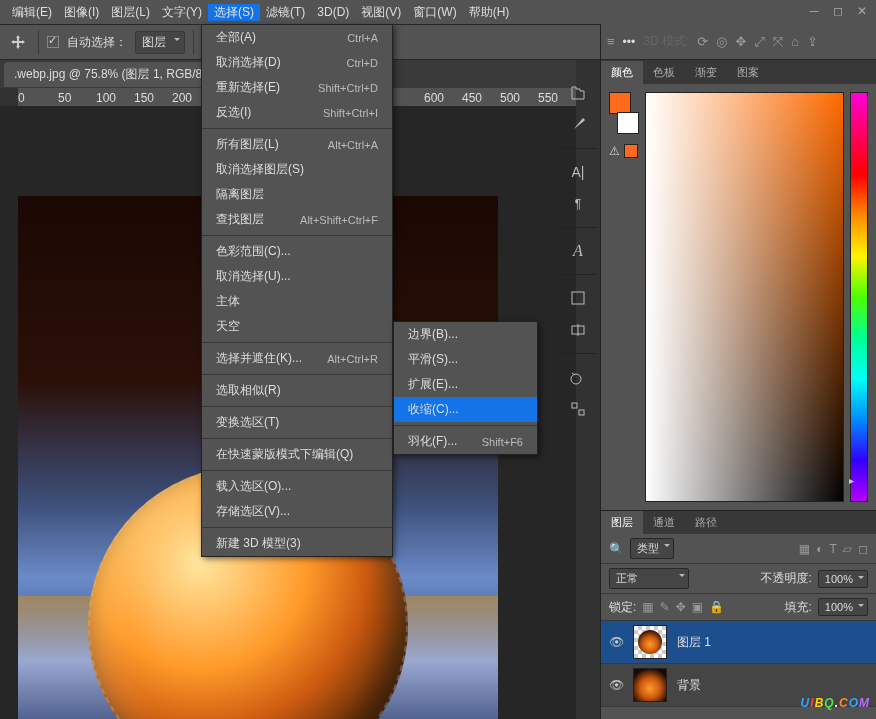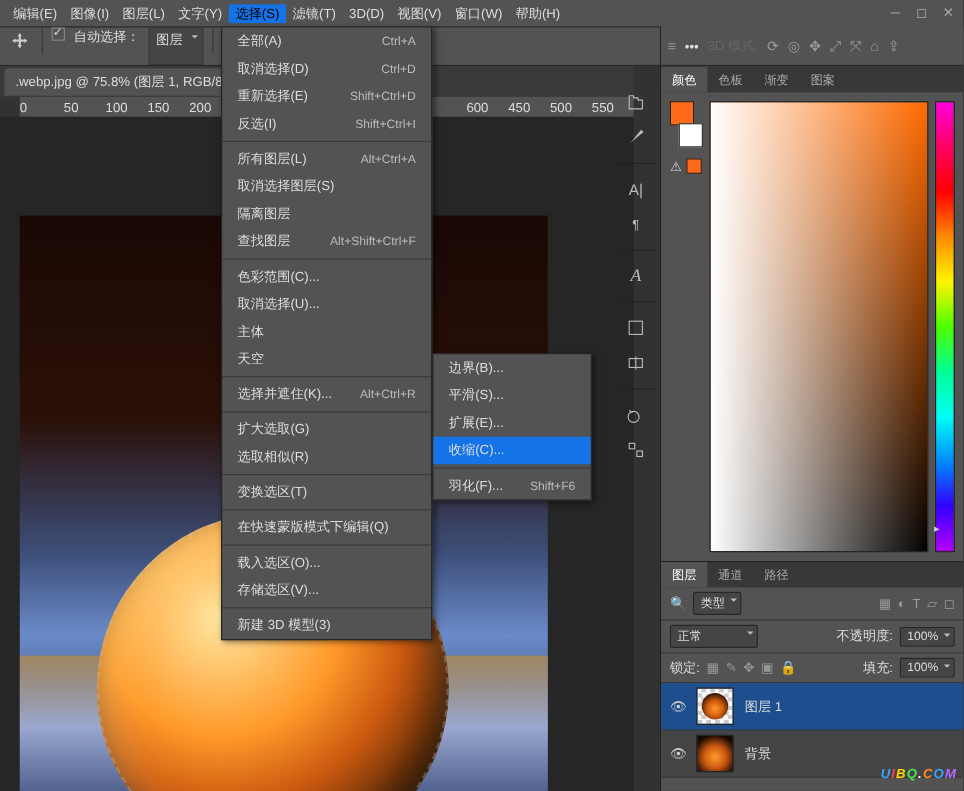--- a/index.html
+++ b/index.html
@@ -1,21 +1,21 @@
 <!DOCTYPE html>
 <html><head>
 <meta charset="utf-8">
 <style>
 *{margin:0;padding:0;box-sizing:border-box;font-family:"Microsoft YaHei",sans-serif;font-size:12px;color:#ddd;user-select:none}
 body{background:#323232;width:876px;height:719px;overflow:hidden;position:relative}
 .menubar{height:24px;background:#535353;display:flex;align-items:center;padding:0 6px;gap:0}
 .menubar span{padding:0 6px;cursor:default}
 .win-ctrl{position:absolute;right:6px;top:3px;display:flex;gap:8px}
 .win-ctrl div{width:16px;height:16px;display:flex;align-items:center;justify-content:center;color:#aaa}
-.optbar{height:36px;background:#535353;border-top:1px solid #282828;border-bottom:1px solid #282828;display:flex;padding:0 6px;gap:8px}
+.optbar{height:36px;background:#535353;border-top:1px solid #282828;border-bottom:1px solid #282828;display:flex;align-items:center;padding:0 6px;gap:8px}
 .optbar .ico{width:24px;height:24px;display:flex;align-items:center;justify-content:center}
 .optbar .sep{width:1px;height:24px;background:#383838}
 .chk{width:12px;height:12px;border:1px solid #888;position:relative;display:inline-block}
 .chk.on::after{content:"✓";position:absolute;top:-3px;left:0;font-size:11px;color:#ddd}
 .dd{background:#454545;border:1px solid #383838;padding:2px 18px 2px 6px;position:relative;border-radius:2px}
 .dd::after{content:"";position:absolute;right:4px;top:6px;border:3px solid transparent;border-top-color:#bbb}
 .tab{background:#535353;padding:4px 10px;border-radius:4px 4px 0 0;display:flex;gap:8px;align-items:center;font-size:11px}
 .ruler-h{height:18px;background:#535353;display:flex;position:relative;font-size:9px;color:#888}
 .ruler-h span{position:absolute;top:3px}
 .canvas-area{position:absolute;left:0;top:106px;right:300px;bottom:0;background:#262626;overflow:hidden}
@@ -70,21 +70,21 @@
 svg{display:block}
 </style>
 </head>
 <body>
 
 <div class="menubar">
   <span>编辑(E)</span>
   <span>图像(I)</span>
   <span>图层(L)</span>
   <span>文字(Y)</span>
-  <span style="background:#1473e6;color:#000000">选择(S)</span>
+  <span style="background:#1473e6;color:#e5e5e5">选择(S)</span>
   <span>滤镜(T)</span>
   <span>3D(D)</span>
   <span>视图(V)</span>
   <span>窗口(W)</span>
   <span>帮助(H)</span>
   <div class="win-ctrl">
     <div>─</div>
     <div>◻</div>
     <div>✕</div>
   </div>
@@ -176,23 +176,20 @@
     </div>
   <div class="mi">
       <span>天空</span>
     </div>
   <hr>
   <div class="mi">
       <span>选择并遮住(K)...</span>
       <span class="sc">Alt+Ctrl+R</span>
     </div>
   <hr>
-  <div class="mi">
-      <span>扩大选取(G)</span>
-    </div>
   <div class="mi">
       <span>选取相似(R)</span>
     </div>
   <hr>
   <div class="mi">
       <span>变换选区(T)</span>
     </div>
   <hr>
   <div class="mi">
       <span>在快速蒙版模式下编辑(Q)</span>

